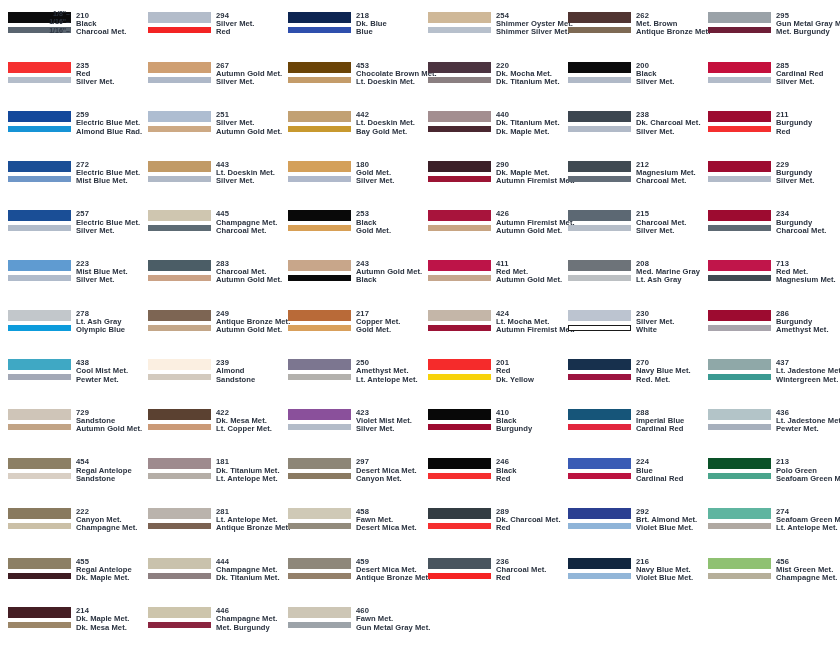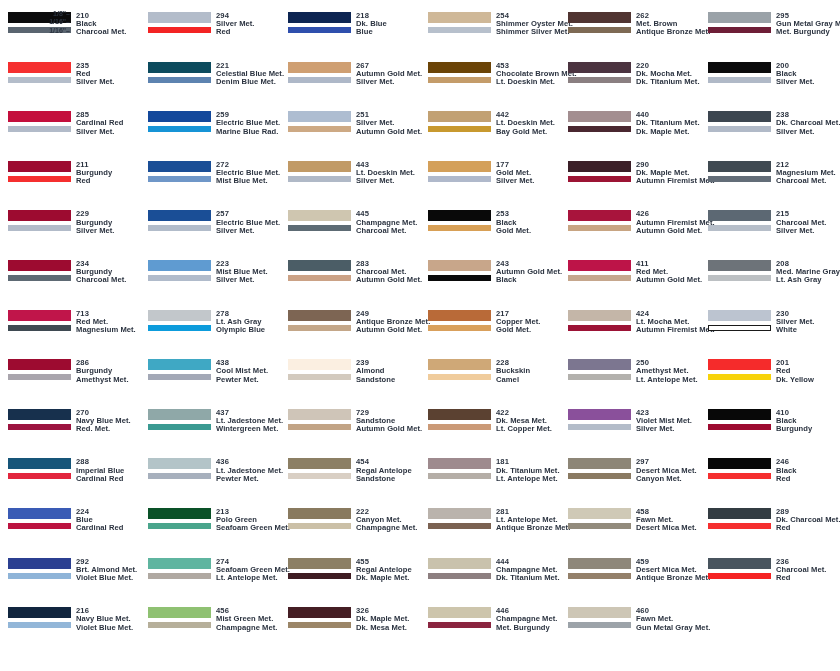--- a/index.html
+++ b/index.html
@@ -190,32 +190,20 @@
           <span class="bar thin" style="background: rgb(180, 189, 202);"></span>
         </div>
         <div class="labels">
           <div class="code">235</div>
           <div class="nm">Red</div>
           <div class="nm">Silver Met.</div>
         </div>
       </div>
       <div class="cell">
         <div class="stack">
-          <span class="bar thick" style="background: rgb(12, 75, 94);"></span>
-          <span class="gap"></span>
-          <span class="bar thin" style="background: rgb(93, 131, 176);"></span>
-        </div>
-        <div class="labels">
-          <div class="code">221</div>
-          <div class="nm">Celestial Blue Met.</div>
-          <div class="nm">Denim Blue Met.</div>
-        </div>
-      </div>
-      <div class="cell">
-        <div class="stack">
           <span class="bar thick" style="background: rgb(207, 159, 114);"></span>
           <span class="gap"></span>
           <span class="bar thin" style="background: rgb(174, 184, 200);"></span>
         </div>
         <div class="labels">
           <div class="code">267</div>
           <div class="nm">Autumn Gold Met.</div>
           <div class="nm">Silver Met.</div>
         </div>
       </div>
@@ -269,21 +257,21 @@
       </div>
       <div class="cell">
         <div class="stack">
           <span class="bar thick" style="background: rgb(19, 72, 155);"></span>
           <span class="gap"></span>
           <span class="bar thin" style="background: rgb(23, 148, 214);"></span>
         </div>
         <div class="labels">
           <div class="code">259</div>
           <div class="nm">Electric Blue Met.</div>
-          <div class="nm">Marine Blue Rad.</div>
+          <div class="nm">Almond Blue Rad.</div>
         </div>
       </div>
       <div class="cell">
         <div class="stack">
           <span class="bar thick" style="background: rgb(174, 189, 209);"></span>
           <span class="gap"></span>
           <span class="bar thin" style="background: rgb(205, 169, 132);"></span>
         </div>
         <div class="labels">
           <div class="code">251</div>
@@ -363,21 +351,21 @@
           <div class="nm">Silver Met.</div>
         </div>
       </div>
       <div class="cell">
         <div class="stack">
           <span class="bar thick" style="background: rgb(212, 160, 90);"></span>
           <span class="gap"></span>
           <span class="bar thin" style="background: rgb(176, 185, 203);"></span>
         </div>
         <div class="labels">
-          <div class="code">177</div>
+          <div class="code">180</div>
           <div class="nm">Gold Met.</div>
           <div class="nm">Silver Met.</div>
         </div>
       </div>
       <div class="cell">
         <div class="stack">
           <span class="bar thick" style="background: rgb(59, 31, 40);"></span>
           <span class="gap"></span>
           <span class="bar thin" style="background: rgb(156, 20, 52);"></span>
         </div>
@@ -646,32 +634,20 @@
           <span class="bar thin" style="background: rgb(211, 202, 190);"></span>
         </div>
         <div class="labels">
           <div class="code">239</div>
           <div class="nm">Almond</div>
           <div class="nm">Sandstone</div>
         </div>
       </div>
       <div class="cell">
         <div class="stack">
-          <span class="bar thick" style="background: rgb(207, 168, 119);"></span>
-          <span class="gap"></span>
-          <span class="bar thin" style="background: rgb(240, 204, 156);"></span>
-        </div>
-        <div class="labels">
-          <div class="code">228</div>
-          <div class="nm">Buckskin</div>
-          <div class="nm">Camel</div>
-        </div>
-      </div>
-      <div class="cell">
-        <div class="stack">
           <span class="bar thick" style="background: rgb(124, 118, 144);"></span>
           <span class="gap"></span>
           <span class="bar thin" style="background: rgb(179, 177, 173);"></span>
         </div>
         <div class="labels">
           <div class="code">250</div>
           <div class="nm">Amethyst Met.</div>
           <div class="nm">Lt. Antelope Met.</div>
         </div>
       </div>
@@ -999,21 +975,21 @@
           <div class="nm">Champagne Met.</div>
         </div>
       </div>
       <div class="cell">
         <div class="stack">
           <span class="bar thick" style="background: rgb(69, 30, 36);"></span>
           <span class="gap"></span>
           <span class="bar thin" style="background: rgb(155, 134, 104);"></span>
         </div>
         <div class="labels">
-          <div class="code">326</div>
+          <div class="code">214</div>
           <div class="nm">Dk. Maple Met.</div>
           <div class="nm">Dk. Mesa Met.</div>
         </div>
       </div>
       <div class="cell">
         <div class="stack">
           <span class="bar thick" style="background: rgb(205, 197, 172);"></span>
           <span class="gap"></span>
           <span class="bar thin" style="background: rgb(138, 37, 64);"></span>
         </div>

